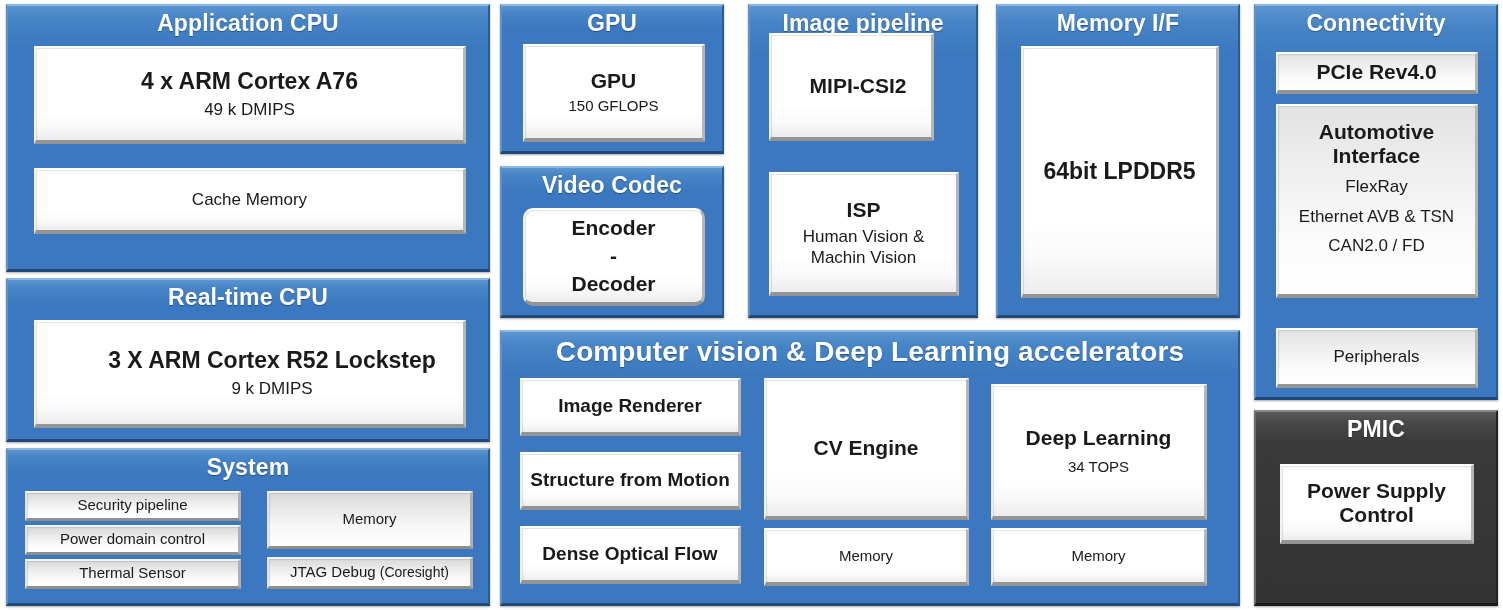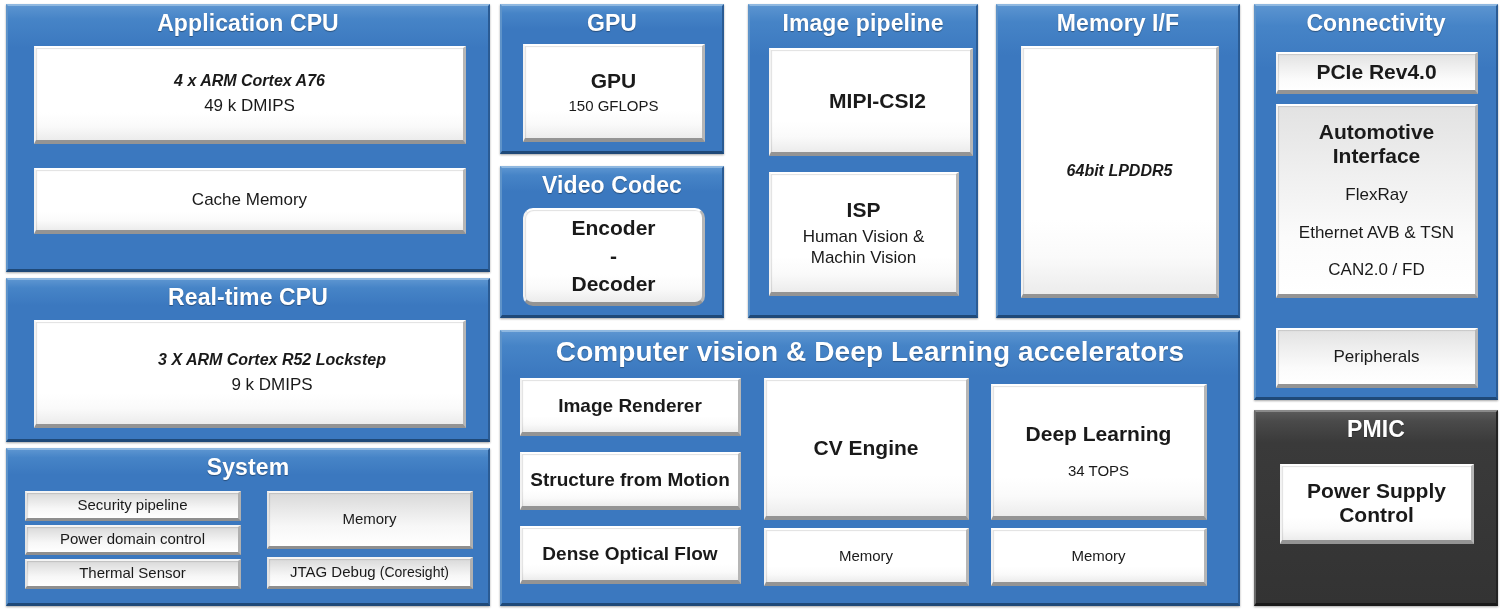--- a/index.html
+++ b/index.html
@@ -73,26 +73,26 @@
     border-top: 2px solid #f4f4f4;
     border-left: 2px solid #e4e4e4;
     border-right: 3px solid #b0b0b0;
     border-bottom: 3px solid #8f8f8f;
   }
   .block.plain-grey {
     background: linear-gradient(to bottom, #e2e2e2 0%, #efefef 35%, #fbfbfb 70%, #ffffff 100%);
   }
 
   .l-bold   { font-weight: bold; font-size: 21px; line-height: 1.15; }
-  .l-bold-l { font-weight: bold; font-size: 16px; line-height: 1.15; font-style: italic; }
+  .l-bold-l { font-weight: bold; font-size: 23px; line-height: 1.15; }
   .l-bold-s { font-weight: bold; font-size: 19px; line-height: 1.2; }
   .l-reg    { font-weight: normal; font-size: 17px; line-height: 1.25; }
   .l-reg-s  { font-weight: normal; font-size: 15px; line-height: 1.25; }
   .gap-4 { margin-top: 4px; }
-  .gap-16 { margin-top: 16px; }
+  .gap-16 { margin-top: 8px; }
   .inline-row { display: block; }
   .inline-row .sub { font-size: 14px; }
 </style>
 </head>
 <body>
 
 <div id="diagram">
 
   <div class="panel" style="left:6px; top:4px; width:484px; height:268px;">
     <div class="panel-title">Application CPU</div>
@@ -155,21 +155,21 @@
     <div class="block" style="left:21px; top:40px; width:182px; height:98px;border-radius:10px;">
       <div class="l-bold">Encoder</div>
       <div class="l-bold gap-4">-</div>
       <div class="l-bold gap-4">Decoder</div>
     </div>
   </div>
 
   <div class="panel" style="left:748px; top:4px; width:230px; height:314px;">
     <div class="panel-title">Image pipeline</div>
 
-    <div class="block" style="left:19px; top:42px; width:204px; height:108px;padding-left:14px;">
+    <div class="block" style="left:19px; top:27px; width:165px; height:108px;padding-left:14px;">
       <div class="l-bold">MIPI-CSI2</div>
     </div>
 
     <div class="block" style="left:19px; top:166px; width:190px; height:124px;">
       <div class="l-bold">ISP</div>
       <div class="l-reg gap-4">Human  Vision &amp;</div>
       <div class="l-reg">Machin Vision</div>
     </div>
   </div>
 

